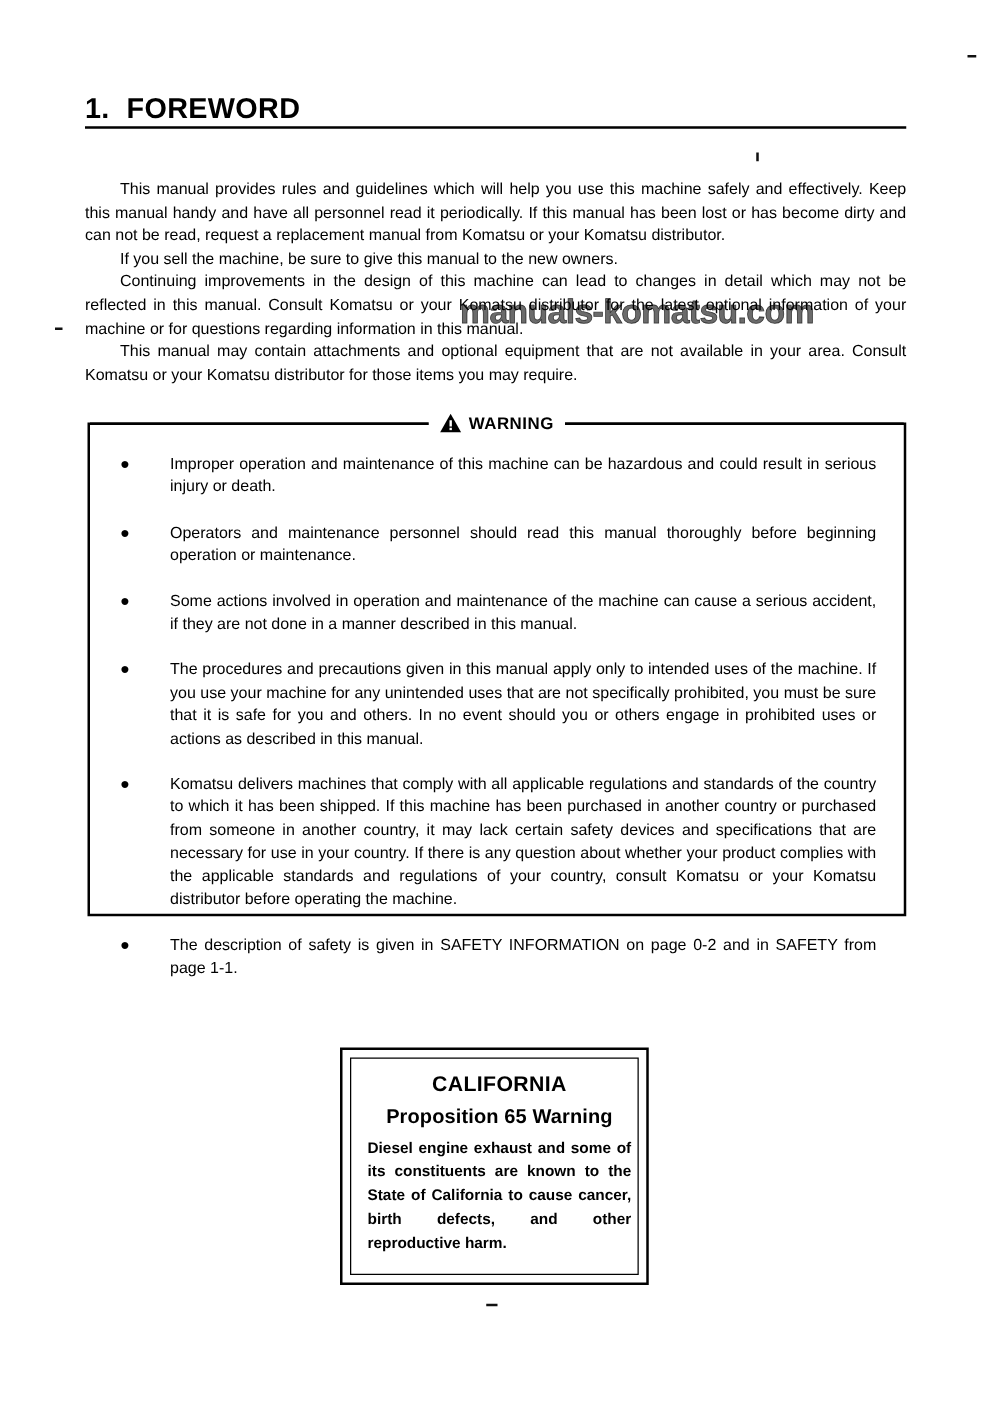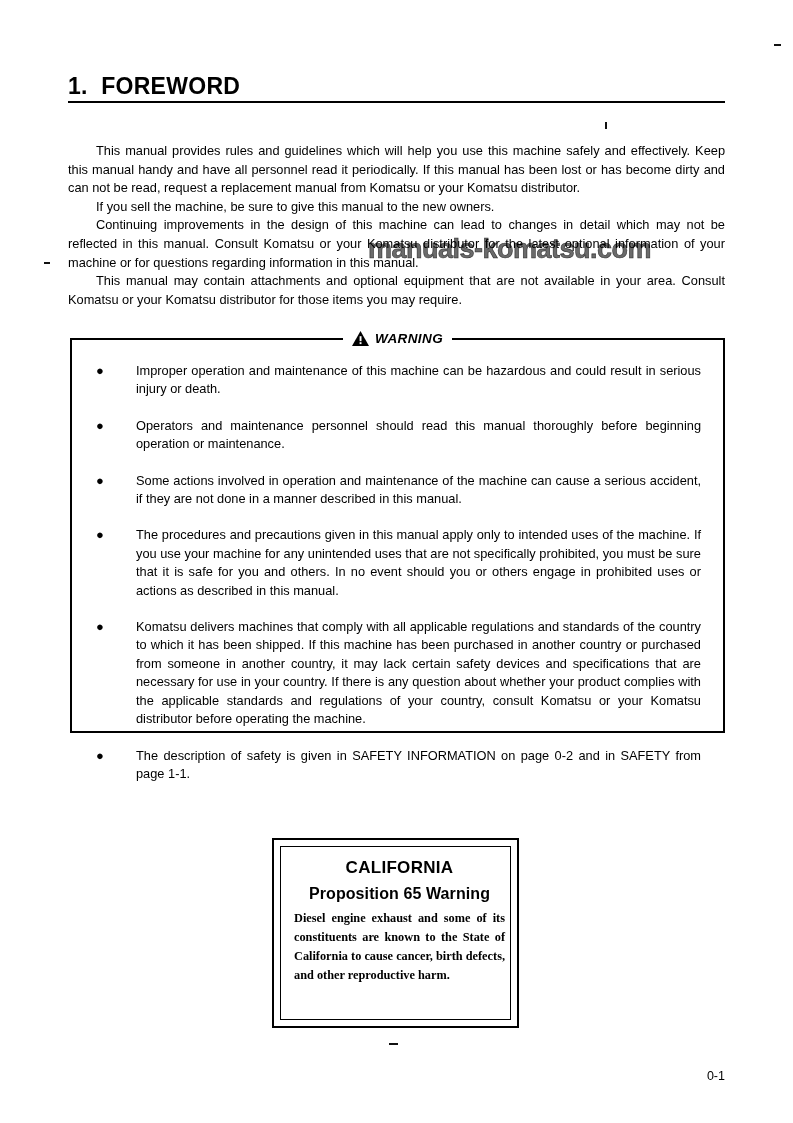--- a/index.html
+++ b/index.html
@@ -88,21 +88,20 @@
   }
   .warning-header {
     position: absolute;
     left: 0;
     top: -9px;
     width: 100%;
     display: flex;
     align-items: center;
     justify-content: center;
     pointer-events: none;
-    font-style: italic;
   }
   .wh-line {
     flex: 1 1 auto;
     height: 2px;
     background: #000;
     margin-top: 1px;
   }
   .wh-center {
     flex: 0 0 auto;
     display: flex;
@@ -178,21 +177,20 @@
     font-size: 16px;
     font-weight: bold;
     letter-spacing: 0.1px;
     margin-bottom: 6px;
   }
   .calif-body {
     font-size: 12.3px;
     line-height: 19px;
     font-weight: bold;
     text-align: justify;
-    font-family: Liberation Serif, serif;
   }
 
   
   .page-number {
     position: absolute;
     left: 0;
     top: 1069px;
     width: 725px;
     text-align: right;
     font-size: 12.5px;
@@ -266,15 +264,14 @@
   </div>
 
   <div class="calif-box">
     <div class="calif-inner">
       <div class="calif-title1">CALIFORNIA</div>
       <div class="calif-title2">Proposition 65 Warning</div>
       <div class="calif-body">Diesel engine exhaust and some of its constituents are known to the State of California to cause cancer, birth defects, and other reproductive harm.</div>
     </div>
   </div>
 
-  <div class="page-number">0-1</div>
 
 </div>
 
 </body></html>

